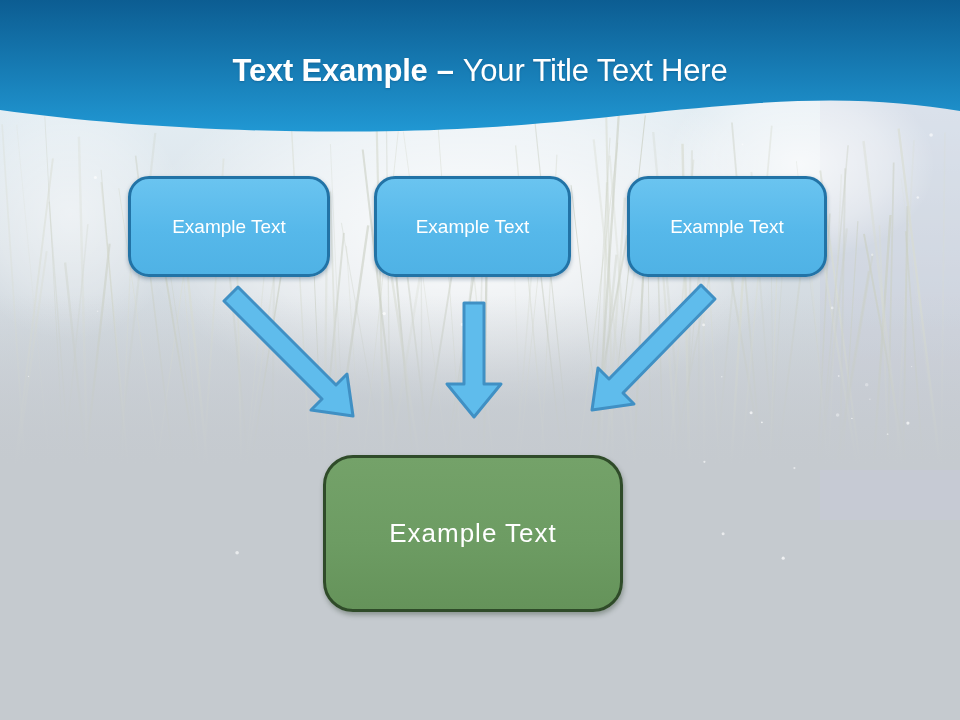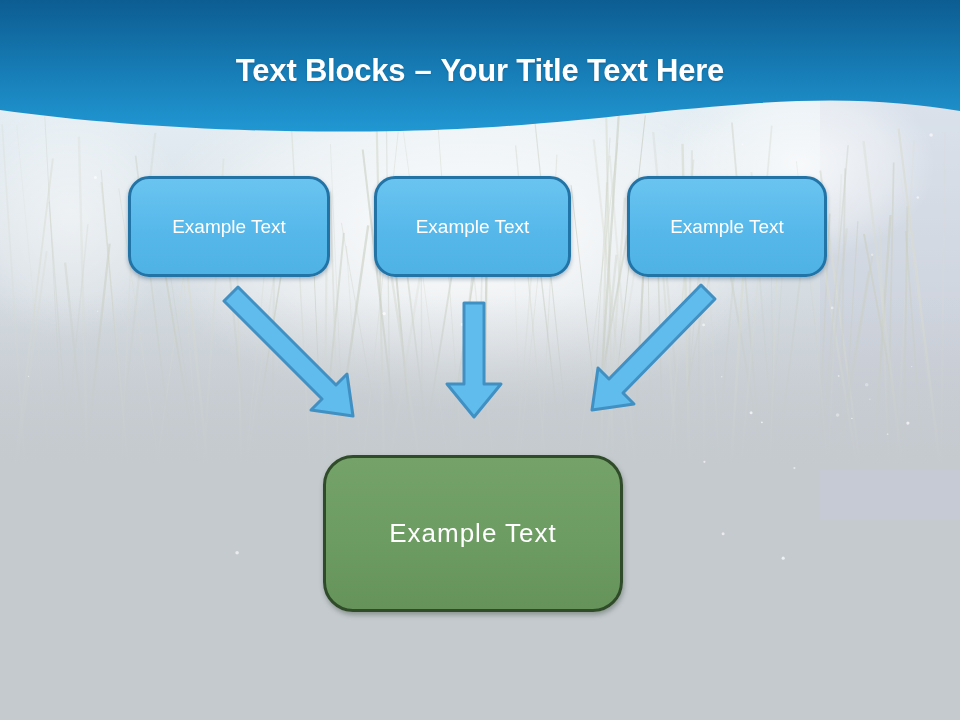--- a/index.html
+++ b/index.html
@@ -8,21 +8,21 @@
     background:#C5CACF;font-family:"Liberation Sans",sans-serif;
   }
   .bg{position:absolute;left:0;top:0;width:960px;height:720px;display:block;}
   .title{
     position:absolute;left:0;top:46px;width:960px;height:50px;line-height:50px;
     text-align:center;color:#FFFFFF;font-size:31px;letter-spacing:-0.2px;
     text-shadow:0 1px 2px rgba(0,45,80,0.25);white-space:nowrap;
   }
   .title .t-bold{font-weight:700;}
   .title .t-sep{font-weight:700;padding:0 9px;}
-  .title .t-rest{font-weight:700;}
+  .title .t-rest{font-weight:400;}
   .src-block{
     position:absolute;top:176px;height:101px;border-radius:21px;
     border:3px solid #2273A6;box-sizing:border-box;
     background:linear-gradient(180deg,#6AC4F0 0%,#56B8EA 55%,#4FB2E5 100%);
     box-shadow:0 2px 4px rgba(20,60,95,0.35);
     display:flex;align-items:center;justify-content:center;
     color:#FFFFFF;font-size:19px;
   }
   .src-1{left:128px;width:202px;}
   .src-2{left:374px;width:197px;}
@@ -224,21 +224,21 @@
         <circle cx="751.1" cy="412.7" r="1.5" fill="#FFFFFF" opacity="0.67"></circle>
         <circle cx="911.6" cy="366.6" r="0.7" fill="#FFFFFF" opacity="0.45"></circle>
         <circle cx="907.9" cy="423.1" r="1.6" fill="#FFFFFF" opacity="0.67"></circle>
         <circle cx="794.4" cy="468.1" r="1.1" fill="#FFFFFF" opacity="0.54"></circle>
         <circle cx="28.5" cy="376.4" r="0.7" fill="#FFFFFF" opacity="0.53"></circle>
       </g>
     <path d="M0,0 H960 V111 C905,102 845,97 760,103 C640,111 545,128 400,131 C255,134 115,126 0,110 Z" fill="url(#hdr)"></path>
   </svg>
 
   <div class="title">
-    <span class="t-bold">Text Blocks</span><span class="t-sep">–</span><span class="t-rest">Your Title Text Here</span>
+    <span class="t-bold">Text Example</span><span class="t-sep">–</span><span class="t-rest">Your Title Text Here</span>
   </div>
 
   <div class="src-block src-1">
     <span>Example Text</span>
   </div>
   <div class="src-block src-2">
     <span>Example Text</span>
   </div>
   <div class="src-block src-3">
     <span>Example Text</span>

